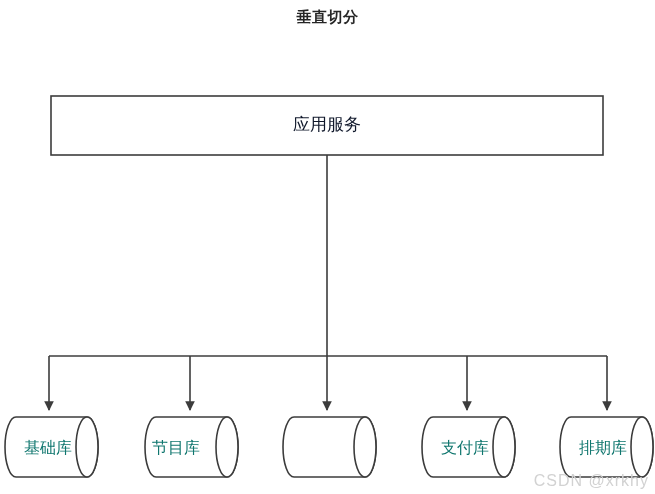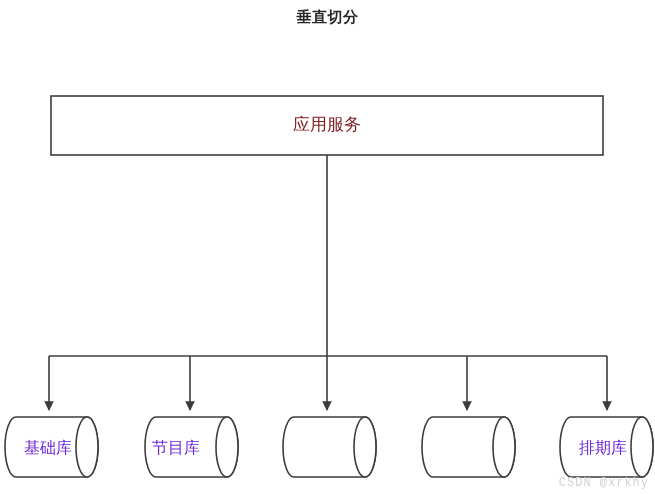--- a/index.html
+++ b/index.html
@@ -41,36 +41,36 @@
     text-align: center;
     color: #333333;
     white-space: nowrap;
     pointer-events: none;
   }
   .service-label {
     left: 51px;
     top: 113px;
     width: 552px;
     font-size: 17px;
-    color: #7f1d1d;
+    color: #0f172a;
   }
   .db-label {
     font-size: 16px;
-    color: #6d28d9;
+    color: #0f766e;
     top: 438px;
     width: 72px;
   }
   .watermark {
     position: absolute;
     right: 6px;
     bottom: 4px;
-    font-size: 12px;
+    font-size: 16px;
     color: #d2d2d2;
     letter-spacing: 1px;
-    font-family: Liberation Mono, monospace;
+    font-family: Liberation Sans, sans-serif;
   }
 </style>
 </head>
 <body>
 
 <div id="canvas">
 
   <div class="diagram-title">垂直切分</div>
 
   <svg id="diagram-svg" viewBox="0 0 655 494" xmlns="http://www.w3.org/2000/svg">
@@ -115,17 +115,18 @@
     <g>
       <path d="M 571 417 L 642 417 A 11 30 0 0 1 642 477 L 571 477 A 11 30 0 0 1 571 417 Z" fill="#ffffff" stroke="#3c3c3c" stroke-width="1.6"></path>
       <ellipse cx="642" cy="447" rx="11" ry="30" fill="#ffffff" stroke="#3c3c3c" stroke-width="1.6"></ellipse>
     </g>
   </svg>
 
   <div class="node-label service-label">应用服务</div>
 
   <div class="node-label db-label" style="left:12px;">基础库</div>
   <div class="node-label db-label" style="left:140px;">节目库</div>
+  <div class="node-label db-label" style="left:429px;">支付库</div>
   <div class="node-label db-label" style="left:567px;">排期库</div>
 
   <div class="watermark">CSDN @xrkhy</div>
 
 </div>
 
 </body></html>

